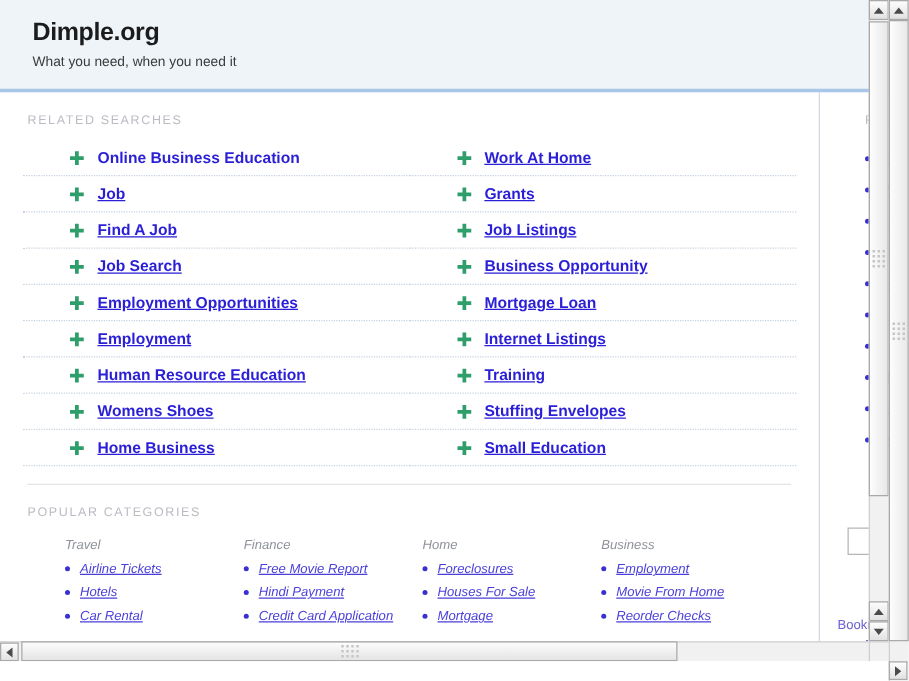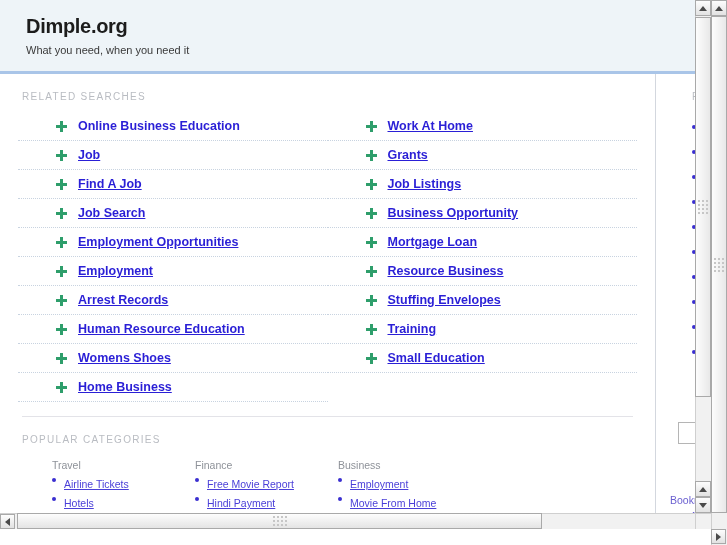--- a/index.html
+++ b/index.html
@@ -121,30 +121,30 @@
 
   
   .cats-divider {
     margin: 14px 22px 0 22px;
     border-top: 1px solid #e3e3e8;
   }
   .cats-grid {
     display: flex;
     padding: 4px 0 20px 22px;
   }
-  .cat-col { width: 143px; }
+  .cat-col { width: 143px; font-style: italic; }
   .cat-head {
     font-size: 10.5px;
     color: #8e9299;
     margin: 0 0 7px 30px;
     font-weight: normal;
   }
   .cat-item {
     display: flex;
-    align-items: flex-start;
+    align-items: center;
     margin: 0 0 7px 30px;
   }
   .dot-bullet {
     width: 4px; height: 4px;
     border-radius: 50%;
     background: #3a2fd0;
     margin-right: 8px;
     flex: 0 0 auto;
   }
   .cat-link {
@@ -321,24 +321,20 @@
             <div class="rs-row">
               <span class="bullet-star"></span>
               <a class="rs-link">Employment Opportunities</a>
             </div>
             <div class="rs-row">
               <span class="bullet-star"></span>
               <a class="rs-link">Employment</a>
             </div>
             <div class="rs-row">
               <span class="bullet-star"></span>
-              <a class="rs-link">Arrest Records</a>
-            </div>
-            <div class="rs-row">
-              <span class="bullet-star"></span>
               <a class="rs-link">Human Resource Education</a>
             </div>
             <div class="rs-row">
               <span class="bullet-star"></span>
               <a class="rs-link">Womens Shoes</a>
             </div>
             <div class="rs-row">
               <span class="bullet-star"></span>
               <a class="rs-link">Home Business</a>
             </div>
@@ -360,29 +356,29 @@
             <div class="rs-row">
               <span class="bullet-star"></span>
               <a class="rs-link">Business Opportunity</a>
             </div>
             <div class="rs-row">
               <span class="bullet-star"></span>
               <a class="rs-link">Mortgage Loan</a>
             </div>
             <div class="rs-row">
               <span class="bullet-star"></span>
-              <a class="rs-link">Resource Business</a>
+              <a class="rs-link">Internet Listings</a>
+            </div>
+            <div class="rs-row">
+              <span class="bullet-star"></span>
+              <a class="rs-link">Training</a>
             </div>
             <div class="rs-row">
               <span class="bullet-star"></span>
               <a class="rs-link">Stuffing Envelopes</a>
-            </div>
-            <div class="rs-row">
-              <span class="bullet-star"></span>
-              <a class="rs-link">Training</a>
             </div>
             <div class="rs-row">
               <span class="bullet-star"></span>
               <a class="rs-link">Small Education</a>
             </div>
           </div>
         </div>
 
         <div class="cats-divider"></div>
 
@@ -414,20 +410,35 @@
             <div class="cat-item">
               <span class="dot-bullet"></span>
               <a class="cat-link">Hindi Payment</a>
             </div>
             <div class="cat-item">
               <span class="dot-bullet"></span>
               <a class="cat-link">Credit Card Application</a>
             </div>
           </div>
 
+          <div class="cat-col">
+            <div class="cat-head">Home</div>
+            <div class="cat-item">
+              <span class="dot-bullet"></span>
+              <a class="cat-link">Foreclosures</a>
+            </div>
+            <div class="cat-item">
+              <span class="dot-bullet"></span>
+              <a class="cat-link">Houses For Sale</a>
+            </div>
+            <div class="cat-item">
+              <span class="dot-bullet"></span>
+              <a class="cat-link">Mortgage</a>
+            </div>
+          </div>
 
           <div class="cat-col">
             <div class="cat-head">Business</div>
             <div class="cat-item">
               <span class="dot-bullet"></span>
               <a class="cat-link">Employment</a>
             </div>
             <div class="cat-item">
               <span class="dot-bullet"></span>
               <a class="cat-link">Movie From Home</a>

